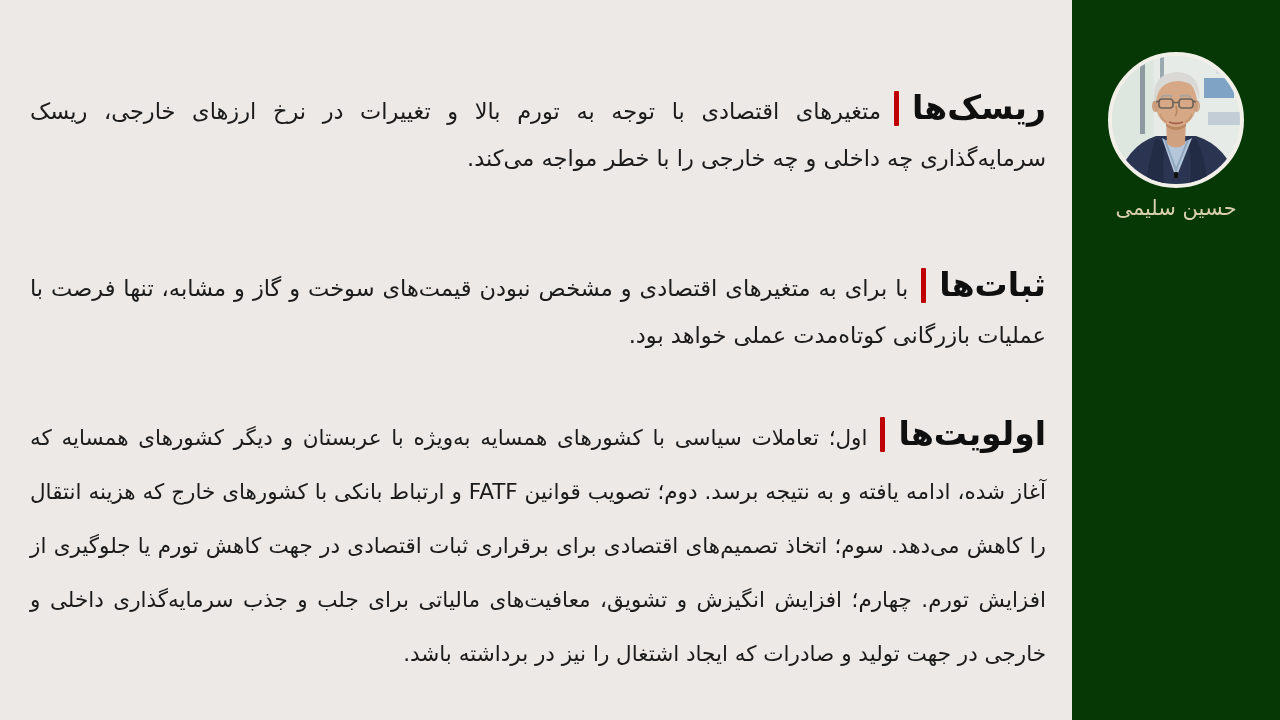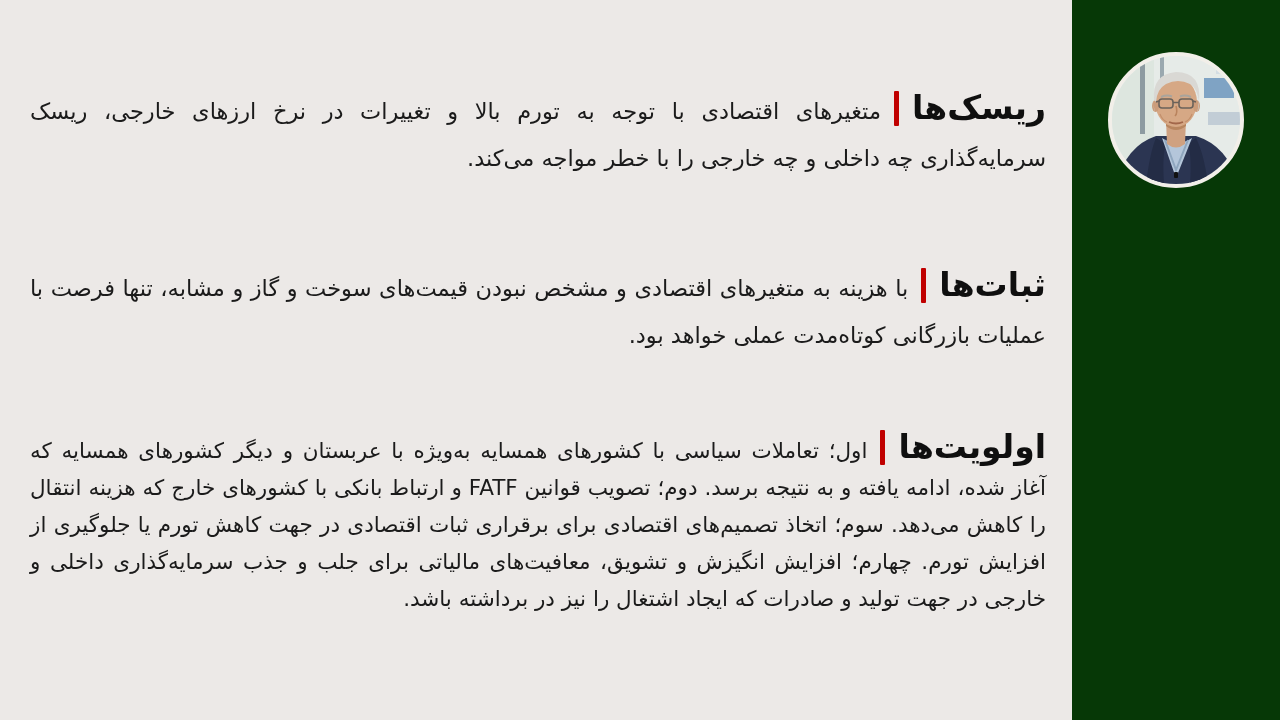--- a/index.html
+++ b/index.html
@@ -18,21 +18,21 @@
   .main{position:relative;width:1072px;height:720px;background:var(--main-bg);padding-left:20px;}
   .section{
     position:absolute;left:0;right:0;
     padding:0 26px 0 30px;
     direction:rtl;unicode-bidi:embed;
     text-align:justify;
     color:var(--body-text);
   }
   .s1{top:84px;font-size:22.5px;line-height:47px;}
   .s2{top:261px;font-size:22.5px;line-height:47px;}
-  .s3{top:428px;font-size:21.5px;line-height:37px;}
+  .s3{top:407px;font-size:21.5px;line-height:54px;}
   .heading{
     font-size:33px;font-weight:800;color:var(--heading-text);
     letter-spacing:0;
   }
   .bar{
     display:inline-block;width:5px;height:35px;
     background:var(--accent-red);
     vertical-align:-7px;margin:0 13px;border-radius:1px;
   }
   .sidebar{
@@ -54,21 +54,21 @@
 </style>
 </head>
 <body>
 
 <div class="stage">
 
   <div class="main">
 
     <p class="section s1"><span class="heading">ریسک‌ها</span><span class="bar"></span><span>متغیرهای اقتصادی با توجه به تورم بالا و تغییرات در نرخ ارزهای خارجی، ریسک سرمایه‌گذاری چه داخلی و چه خارجی را با خطر مواجه می‌کند.</span></p>
 
-    <p class="section s2"><span class="heading">ثبات‌ها</span><span class="bar"></span><span>با هزینه به متغیرهای اقتصادی و مشخص نبودن قیمت‌های سوخت و گاز و مشابه، تنها فرصت با عملیات بازرگانی کوتاه‌مدت عملی خواهد بود.</span></p>
+    <p class="section s2"><span class="heading">ثبات‌ها</span><span class="bar"></span><span>با برای به متغیرهای اقتصادی و مشخص نبودن قیمت‌های سوخت و گاز و مشابه، تنها فرصت با عملیات بازرگانی کوتاه‌مدت عملی خواهد بود.</span></p>
 
     <p class="section s3"><span class="heading">اولویت‌ها</span><span class="bar"></span><span>اول؛ تعاملات سیاسی با کشورهای همسایه به‌ویژه با عربستان و دیگر کشورهای همسایه که آغاز شده، ادامه یافته و به نتیجه برسد. دوم؛ تصویب قوانین FATF و ارتباط بانکی با کشورهای خارج که هزینه انتقال را کاهش می‌دهد. سوم؛ اتخاذ تصمیم‌های اقتصادی برای برقراری ثبات اقتصادی در جهت کاهش تورم یا جلوگیری از افزایش تورم. چهارم؛ افزایش انگیزش و تشویق، معافیت‌های مالیاتی برای جلب و جذب سرمایه‌گذاری داخلی و خارجی در جهت تولید و صادرات که ایجاد اشتغال را نیز در برداشته باشد.</span></p>
 
   </div>
 
   <aside class="sidebar">
 
     <div class="avatar">
       <svg viewBox="0 0 128 128" aria-hidden="true">
 
@@ -111,16 +111,17 @@
         <path d="M64 50 Q66 57 63 60" stroke="#b9835d" stroke-width="1.6" fill="none"></path>
         <path d="M57 66 Q64 69 71 66" stroke="#a2674a" stroke-width="1.8" fill="none"></path>
 
         <path d="M48 58 Q50 64 55 66" stroke="#c4906c" stroke-width="1.2" fill="none"></path>
         <path d="M80 58 Q78 64 73 66" stroke="#c4906c" stroke-width="1.2" fill="none"></path>
 
         <rect x="62" y="116" width="4" height="6" rx="1" fill="#111"></rect>
       </svg>
     </div>
 
+    <div class="speaker-name">حسین سلیمی</div>
 
   </aside>
 
 </div>
 
 </body></html>

